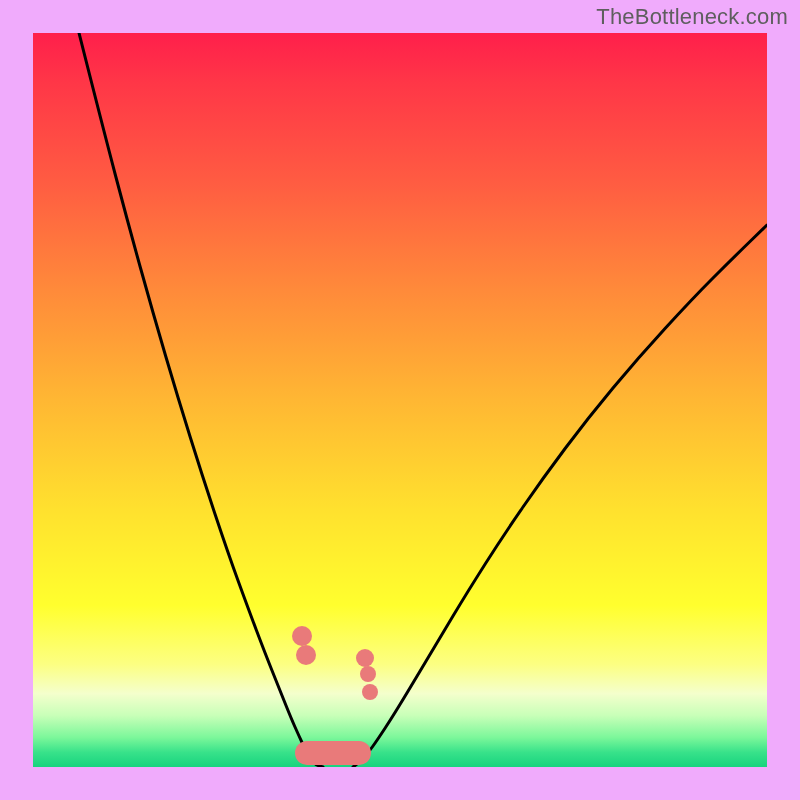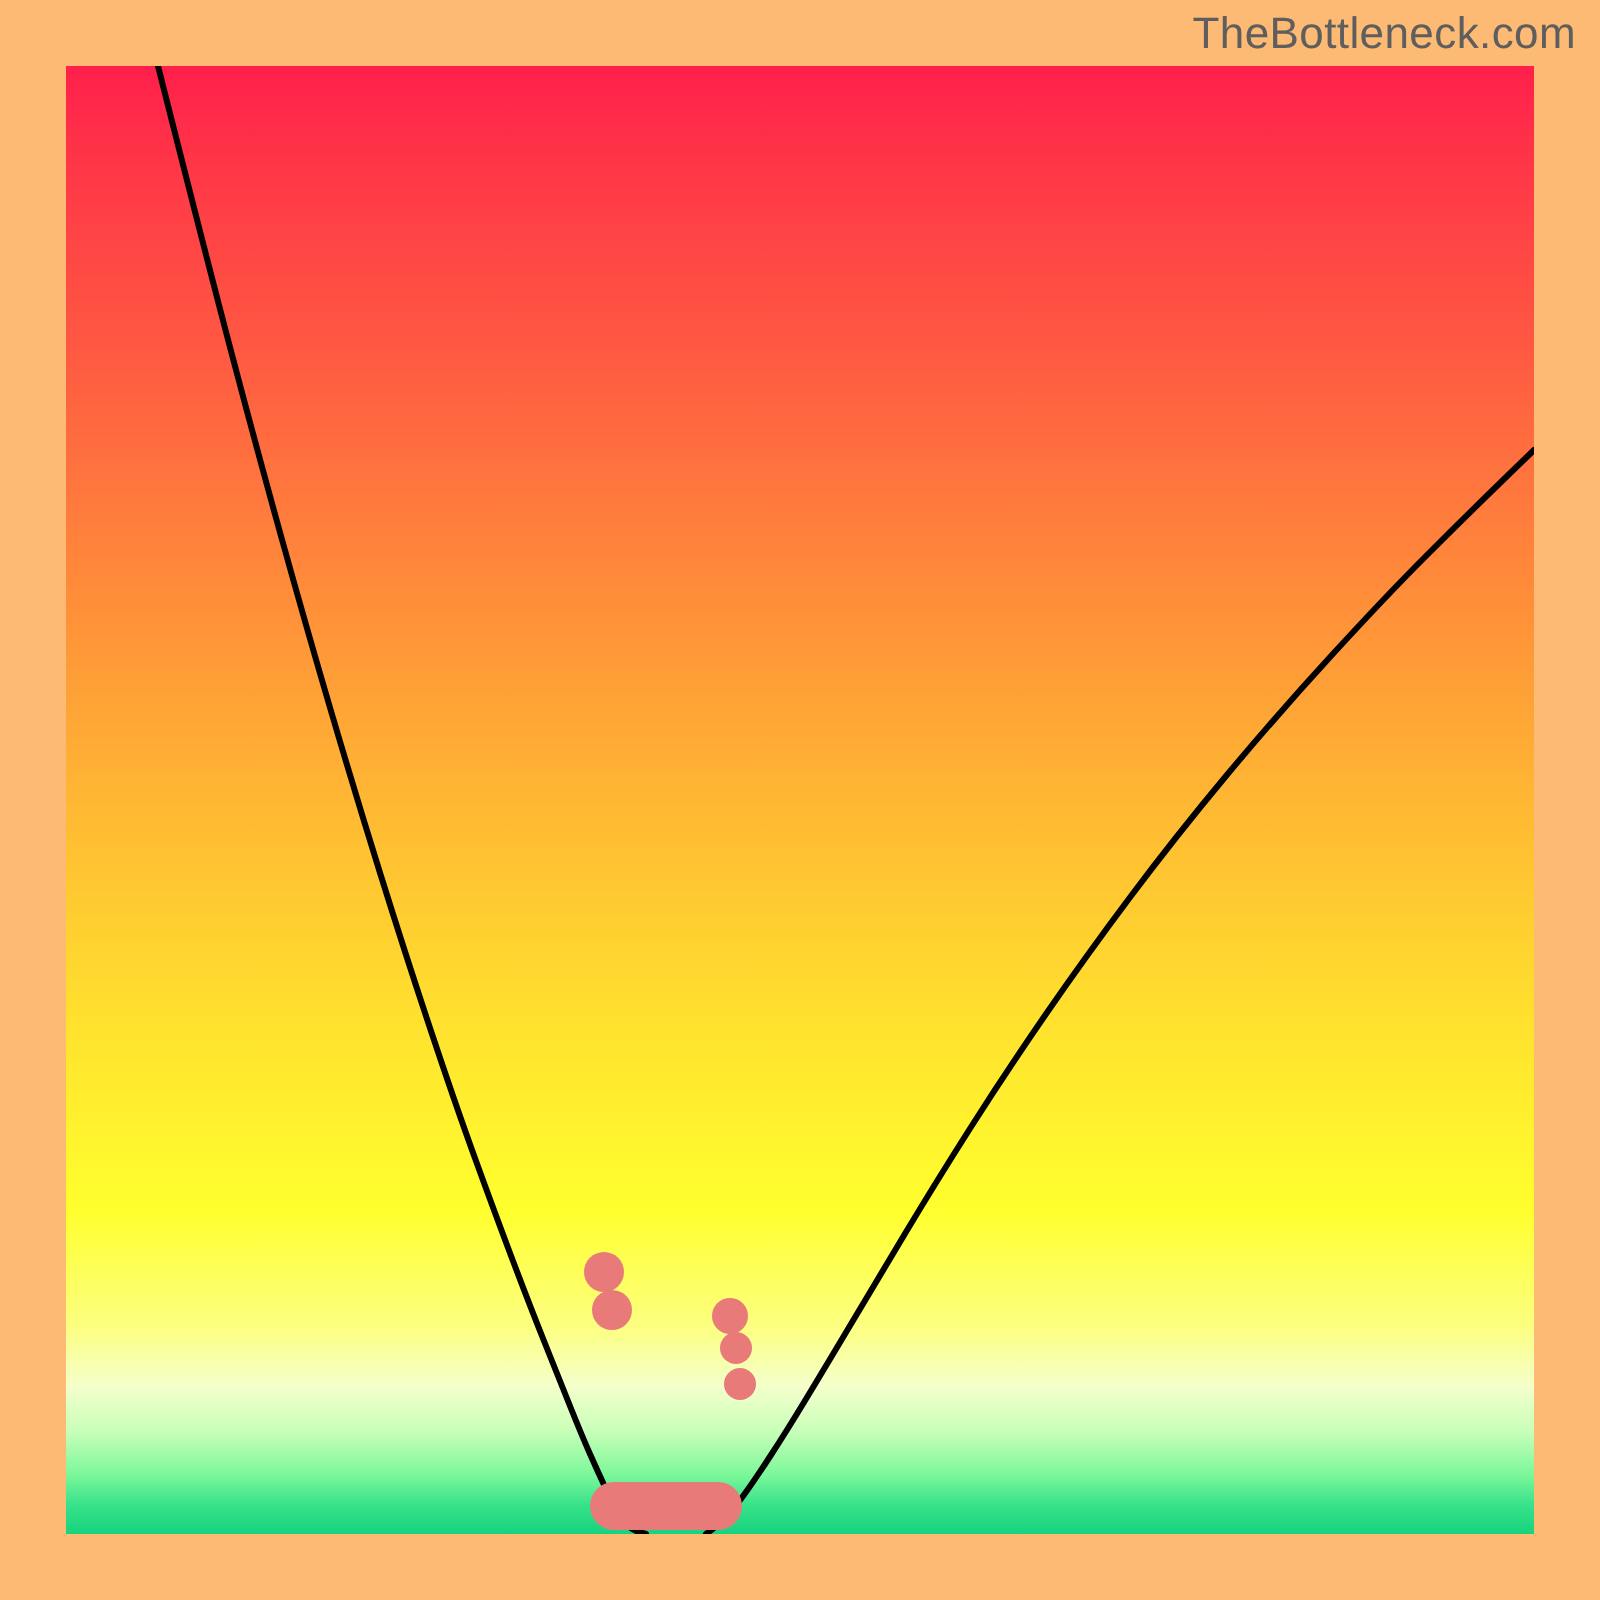--- a/index.html
+++ b/index.html
@@ -10,21 +10,21 @@
     background: #000;
     overflow: hidden;
     font-family: Arial, Helvetica, sans-serif;
   }
   .frame {
     position: absolute;
     top: 0;
     left: 0;
     width: 800px;
     height: 800px;
-    background: #fdba74;
+    background: #f0abfc;
   }
   .plot-area {
     position: absolute;
     left: 33px;
     top: 33px;
     width: 734px;
     height: 734px;
     overflow: hidden;
   }
   .gradient {

